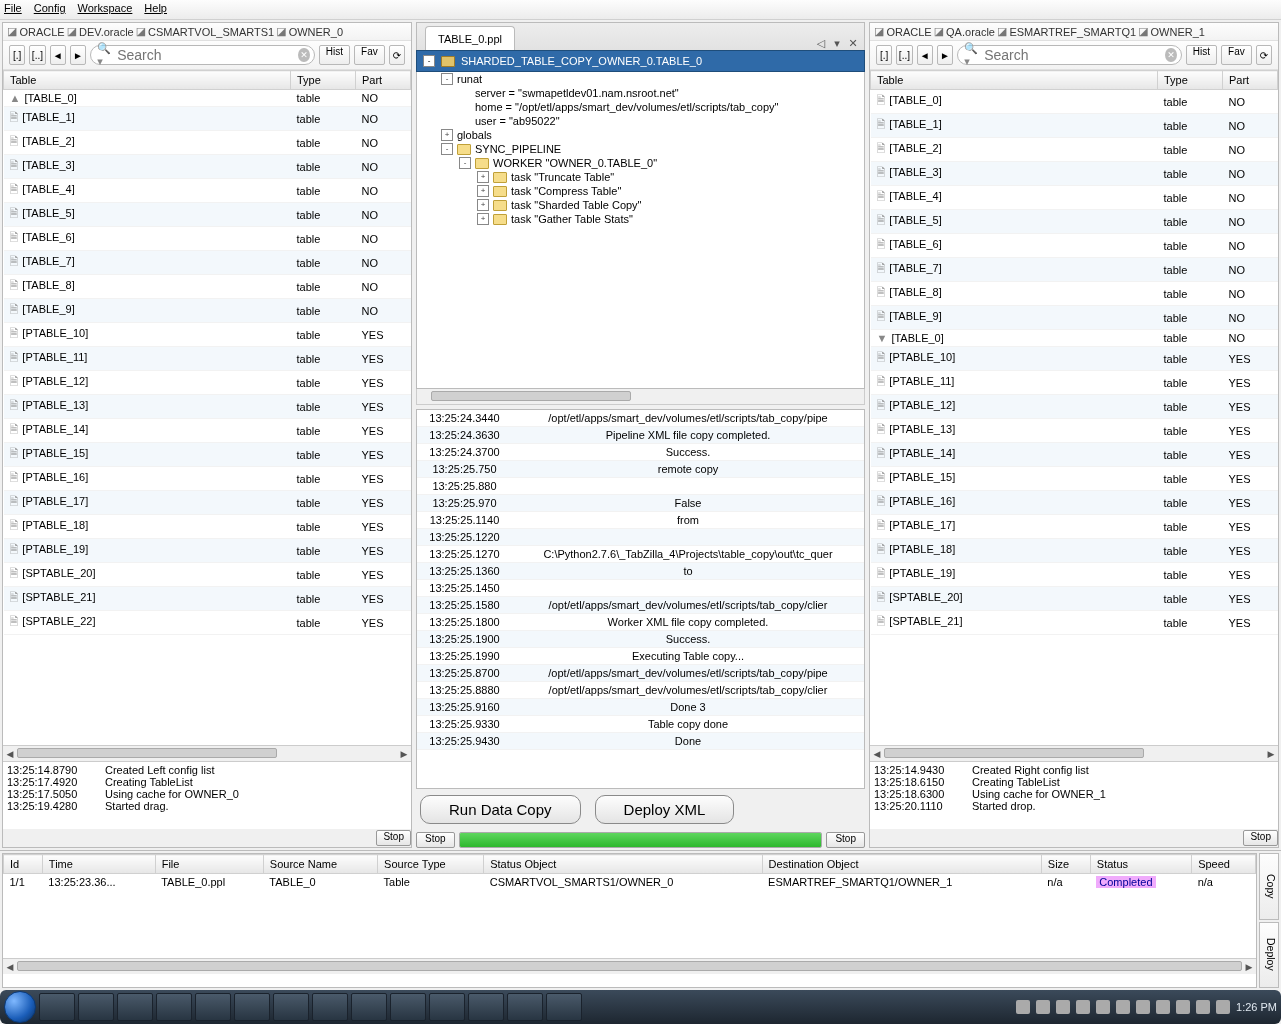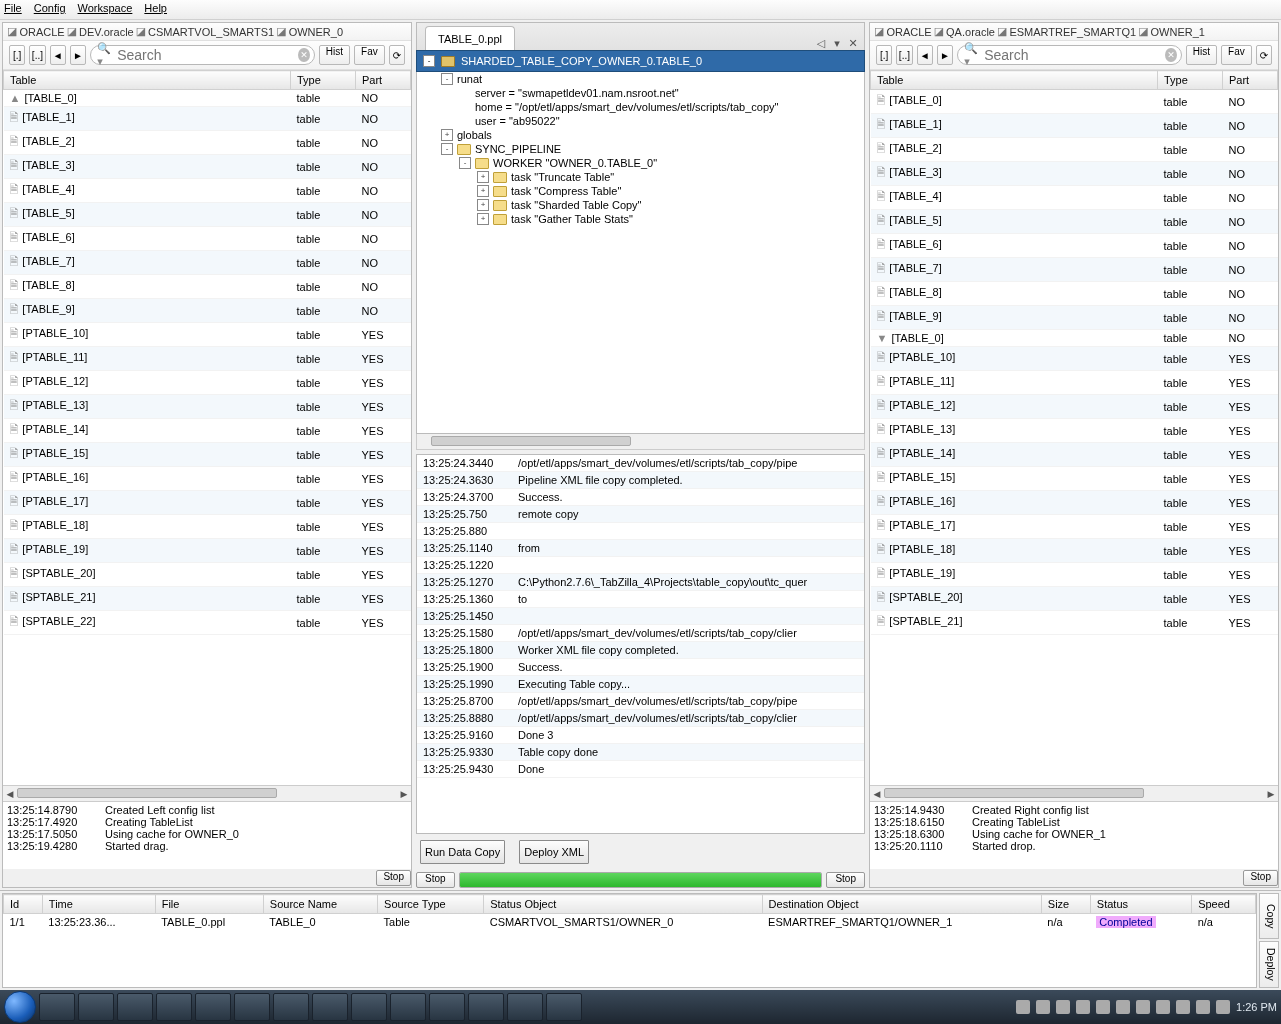--- a/index.html
+++ b/index.html
@@ -39,39 +39,39 @@
 .tree-root-bar { background: #2f6aa8; color: #fff; padding: 4px 6px; display: flex; align-items: center; gap: 6px; border: 1px solid #1e4d7a; }
 .tree-root-bar .folder-open { width:14px;height:11px;background:#e0c36a;border:1px solid #a07c28;border-radius:1px; }
 .tree-pane { flex: 1; background: #fff; border: 1px solid #bbb; border-top: none; overflow: auto; }
 .tree-node { display: flex; align-items: center; gap: 4px; padding: 1px 0; white-space: nowrap; }
 .tree-exp { width: 12px; height: 12px; border: 1px solid #888; display: flex; align-items: center; justify-content: center; font-size: 8px; line-height: 1; color: #444; background: #fff; }
 .tree-spacer { width: 12px; display: inline-block; }
 .folder-ico { width:14px;height:11px;background:#f6dd8a;border:1px solid #c0a038;border-radius:1px; display:inline-block; }
 .center-hscroll { height: 16px; background: #f0f0f0; border: 1px solid #ccc; border-top: none; position: relative; }
 .center-hscroll .thumb { position:absolute;top:2px;left:14px;height:10px;width:200px;background:#d0d0d0;border:1px solid #aaa;border-radius:2px; }
 .center-log { height: 380px; border: 1px solid #bbb; background: #fff; overflow: auto; margin-top: 4px; }
-.center-log table { width: 100%; border-collapse: collapse; }
+.center-log table { width: 100%; border-collapse: collapse; text-align: center; }
 .center-log td { padding: 2px 6px; border-bottom: 1px solid #f2f2f2; white-space: nowrap; font-size: 11px; }
 .center-log tr:nth-child(even) td { background: #f3f8fc; }
 .center-log td:first-child { width: 95px; }
 .center-buttons { display: flex; gap: 14px; justify-content: flex-start; padding: 6px 4px; }
-.center-buttons button { padding: 5px 4px; border: 1px solid #8a8a8a; border-radius: 1px; background: linear-gradient(#fdfdfd,#e4e4e4); font-size: 11px; }
+.center-buttons button { padding: 5px 28px; border: 1px solid #8a8a8a; border-radius: 10px; background: linear-gradient(#fdfdfd,#e4e4e4); font-size: 15px; }
 .center-stop-row { display: flex; align-items: center; gap: 4px; margin-top: 2px; }
 .center-stop-row .progress { flex: 1; height: 16px; background: linear-gradient(#e8e8e8,#f5f5f5); border: 1px solid #aaa; border-radius: 2px; position: relative; overflow: hidden; }
 .center-stop-row .progress .fill { position: absolute; inset: 0; background: linear-gradient(#5ed65e,#2db82d); }
 .center-stop-row .stop-btn { padding: 0 8px; height: 16px; border: 1px solid #999; background: linear-gradient(#fff,#e6e6e6); border-radius: 2px; font-size: 10px; }
-.bottom-panel { height: 100px; border-top: 1px solid #bbb; display: flex; }
+.bottom-panel { height: 140px; border-top: 1px solid #bbb; display: flex; }
 .bottom-table { flex: 1; overflow: auto; background: #fff; border: 1px solid #bbb; margin: 2px; }
 .bottom-table table { width: 100%; border-collapse: collapse; }
 .bottom-table th { background: linear-gradient(#fdfdfd,#e6e6e6); border: 1px solid #d0d0d0; text-align: left; padding: 3px 6px; font-weight: normal; }
 .bottom-table td { padding: 2px 6px; white-space: nowrap; }
 .status-completed { color: #009; background: #f0abfc; padding: 0 3px; }
 .side-tabs { width: 20px; display: flex; flex-direction: column; gap: 2px; margin: 2px 2px 2px 0; }
 .side-tab { flex: 1; writing-mode: vertical-rl; text-align: center; border: 1px solid #bbb; background: linear-gradient(#fdfdfd,#ececec); font-size: 10.5px; padding: 6px 1px; }
-.taskbar { height: 34px; background: linear-gradient(#3b4a5a, #1d2630); display: flex; align-items: center; padding: 0 4px; gap: 3px; }
+.taskbar { height: 34px; background: linear-gradient(#3b4a5a, #1d2630); display: flex; align-items: center; padding: 0 4px; gap: 3px; border-radius: 6px; }
 .start-orb { width: 32px; height: 32px; border-radius: 50%; background: radial-gradient(circle at 30% 30%, #7fb8ff, #1a5db8 60%, #0a2c59); border: 1px solid #0a3a7a; }
 .tb-icon { width: 36px; height: 28px; background: linear-gradient(#4a5a6a,#283542); border: 1px solid #1a222c; border-radius: 2px; }
 .tray { margin-left: auto; display: flex; align-items: center; gap: 6px; color: #e0e8f0; font-size: 10.5px; }
 .tray .tiny { width: 14px; height: 14px; background: #aaa; border-radius: 2px; }
 .bottom-hscroll { height:16px; background:#f0f0f0; border-top:1px solid #ccc; position:relative; }
 .bottom-hscroll .thumb { position:absolute; top:2px; left:14px; height:10px; right:14px; background:#d0d0d0; border:1px solid #aaa; border-radius:2px; }
 .bottom-hscroll .arrow-l,.bottom-hscroll .arrow-r{position:absolute;top:0;width:14px;height:16px;display:flex;align-items:center;justify-content:center;color:#555;font-size:9px;}
 .bottom-hscroll .arrow-l{left:0;}.bottom-hscroll .arrow-r{right:0;}
 </style>
 </head>
@@ -354,20 +354,24 @@
               <td>13:25:24.3700</td>
               <td>Success.</td>
             </tr>
             <tr>
               <td>13:25:25.750</td>
               <td>remote copy</td>
             </tr>
             <tr>
               <td>13:25:25.880</td>
               <td></td>
+            </tr>
+            <tr>
+              <td>13:25:25.970</td>
+              <td>False</td>
             </tr>
             <tr>
               <td>13:25:25.1140</td>
               <td>from</td>
             </tr>
             <tr>
               <td>13:25:25.1220</td>
               <td></td>
             </tr>
             <tr>

